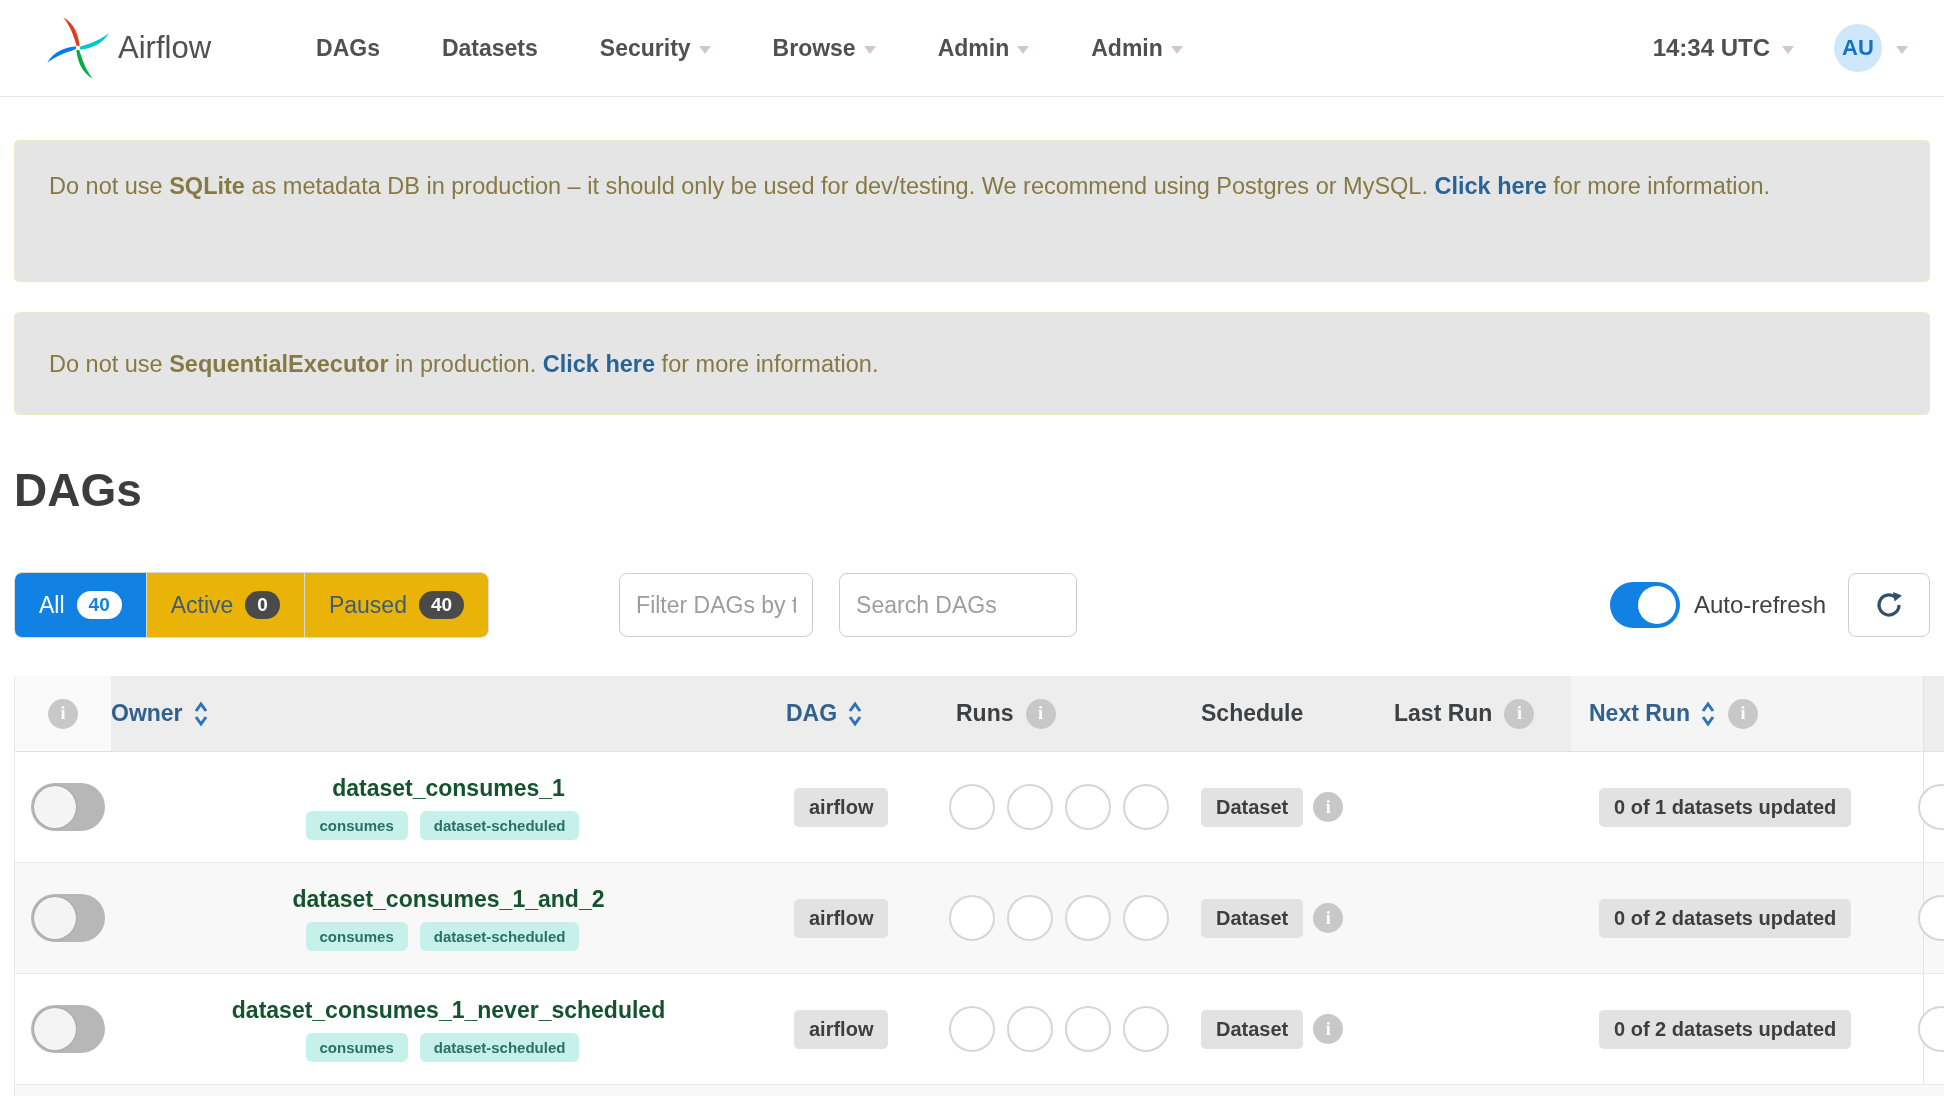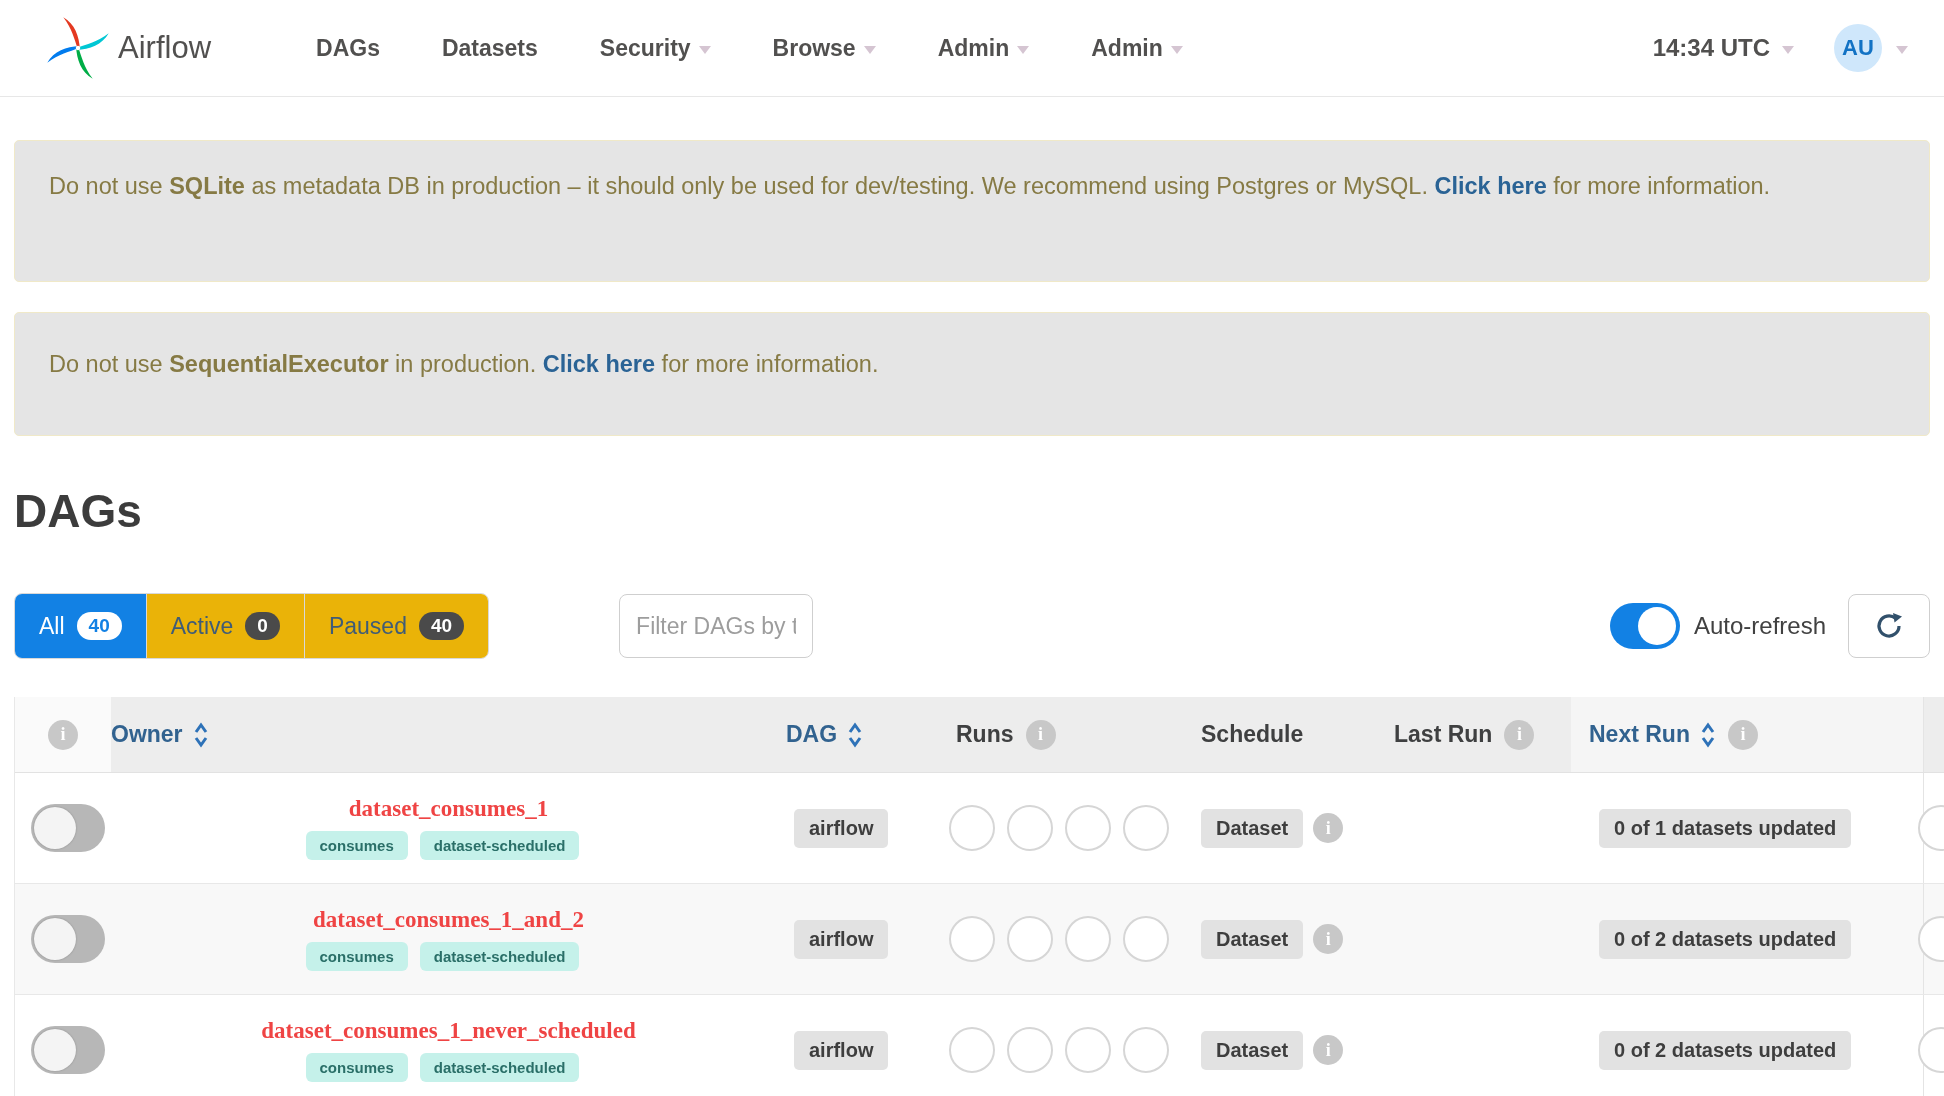--- a/index.html
+++ b/index.html
@@ -22,21 +22,21 @@
   .clock .caret { margin-left:12px; }
   .avatar-wrap { display:flex; align-items:center; margin-left:40px; cursor:pointer; }
   .avatar { width:48px; height:48px; border-radius:50%; background:#cfe7fb; color:#1272c4;
     font-size:22px; font-weight:700; display:flex; align-items:center; justify-content:center; }
   .avatar-wrap .caret { margin-left:14px; }
 
   
   .banner { margin:0 14px; background:#e5e5e5; border:1px solid #f0e9c8; border-radius:5px;
     color:#867a44; font-size:23.5px; line-height:43px; padding:24px 34px; }
   .banner.first { margin-top:43px; height:142px; }
-  .banner.second { margin-top:30px; height:124px; padding-top:30px; }
+  .banner.second { margin-top:30px; height:103px; padding-top:30px; }
   .banner b { font-weight:700; }
   .banner a { color:#2a6395; font-weight:700; text-decoration:none; cursor:pointer; }
 
   
   .page-title { margin:45px 0 0 14px; font-size:46px; font-weight:700; color:#3c3c3c; line-height:60px; }
 
   
   .controls { margin:52px 14px 0 14px; height:66px; display:flex; align-items:center; }
   .tab-group { display:flex; height:66px; border:1px solid #d9d9d9; border-radius:8px; overflow:hidden; background:#fff; }
   .tab { display:flex; align-items:center; padding:0 24px; font-size:23px; font-weight:400;
@@ -82,21 +82,21 @@
   .ml10 { margin-left:10px; } .ml12 { margin-left:12px; }
 
   .t-row { height:111px; border-bottom:1px solid #e8e8e8; background:#fff; }
   .t-row.striped { background:#f8f8f8; }
   .t-row .cell { display:flex; align-items:center; }
   .c-toggle { padding-left:16px; }
   .row-toggle { width:74px; height:48px; border-radius:24px; background:#b7b7b7; position:relative; cursor:pointer; }
   .row-toggle .knob { position:absolute; left:3px; top:3px; width:42px; height:42px; border-radius:50%;
     background:#f4f4f4; box-shadow:0 0 2px rgba(0,0,0,.25); }
   .c-dag { flex-direction:column; align-items:flex-start; justify-content:center; padding-left:10px; }
-  .dag-link { font-size:23px; font-weight:700; color:#ef4444; text-decoration:none; cursor:pointer;font-family:Liberation Serif, serif; }
+  .dag-link { font-size:23px; font-weight:700; color:#14532d; text-decoration:none; cursor:pointer; }
   .tags { display:flex; margin-top:9px; }
   .tag { background:#c5f1ea; color:#2a6f68; font-size:15px; font-weight:700; padding:6px 14px;
     border-radius:6px; margin-right:12px; cursor:pointer; }
   .c-owner { padding-left:18px; }
   .gray-badge { background:#e2e2e2; color:#3e3e3e; font-size:20px; font-weight:700;
     padding:8px 15px; border-radius:5px; white-space:nowrap; }
   .c-runs { padding-left:8px; }
   .run-circle { width:46px; height:46px; border-radius:50%; border:2px solid #d6d6d6; background:#fff;
     margin-right:12px; cursor:pointer; flex:0 0 auto; }
   .c-schedule { padding-left:10px; }
@@ -175,20 +175,21 @@
     <button class="tab">
       <span>Active</span>
         <span class="count">0</span>
     </button>
     <button class="tab">
       <span>Paused</span>
         <span class="count">40</span>
     </button>
   </div>
   <input class="flt-input tag-filter" placeholder="Filter DAGs by tag" style="">
+  <input class="flt-input search" placeholder="Search DAGs" style="">
   <div class="auto-refresh">
     <div class="toggle on">
         <span class="knob"></span>
       </div>
     <span class="ar-label">Auto-refresh</span>
     <button class="refresh-btn">
       <svg width="32" height="32" viewBox="0 0 32 32">
         <path d="M26 16 A10 10 0 1 1 22.5 8.4" fill="none" stroke="#31506b" stroke-width="3.2"></path>
         <polygon points="20,3 29,6.5 21.5,12.5" fill="#31506b"></polygon>
       </svg>

